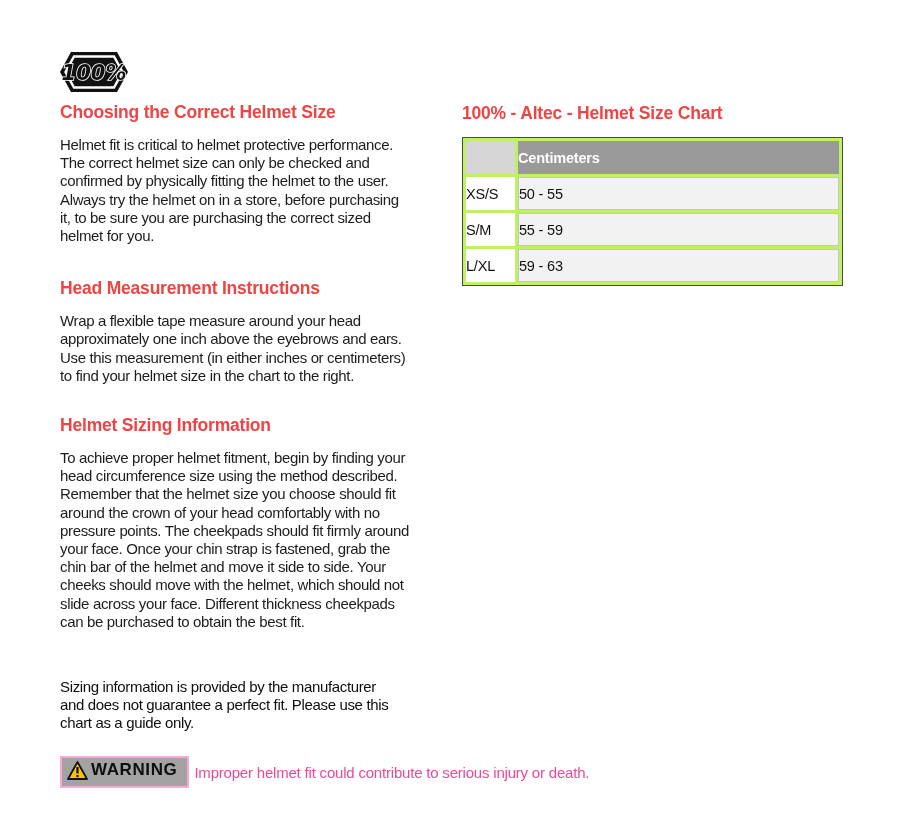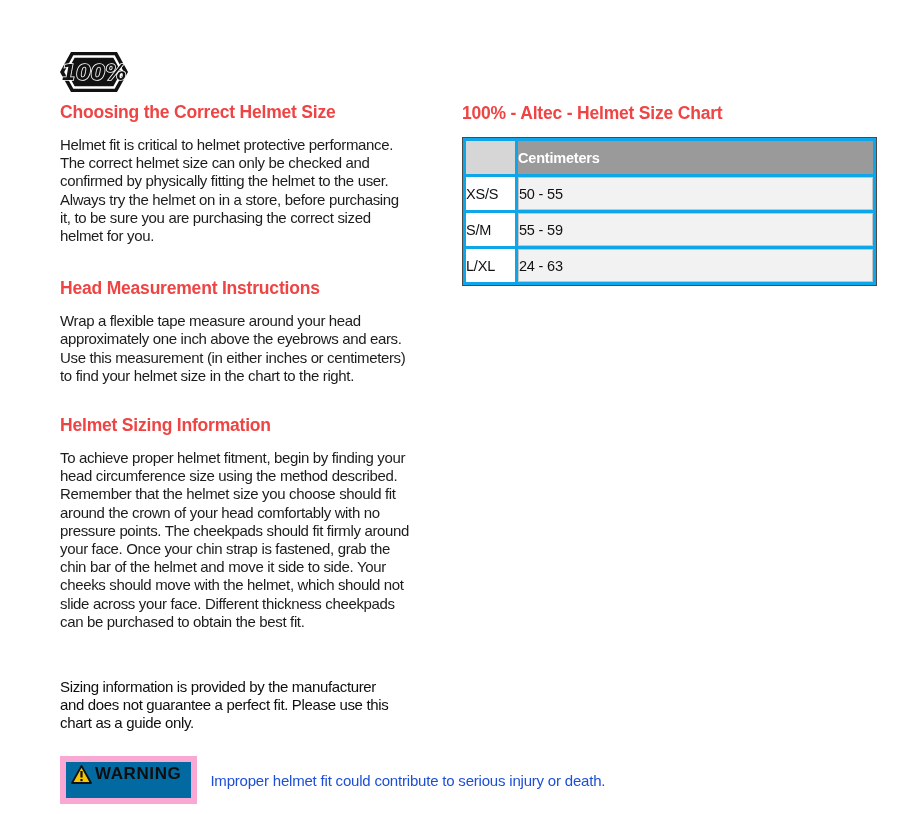--- a/index.html
+++ b/index.html
@@ -57,54 +57,54 @@
     position: absolute;
     left: 60px;
     top: 756px;
     display: flex;
     align-items: center;
     white-space: nowrap;
   }
   .warning-box {
     display: inline-flex;
     align-items: center;
-    border: 6px solid #f9a8d4;
-    background: #0369a1;
+    border: 2px solid #f9a8d4;
+    background: #a3a3a3;
     height: 24px;
-    padding: 0 10px 12px 5px;
+    padding: 0 10px 4px 5px;
   }
   .warning-tri { margin-right: 3px; display: block; }
   .warning-label {
     font-weight: 700;
     font-size: 17px;
     letter-spacing: 0.6px;
     color: #0e0e0e;
   }
   .warning-text {
-    margin-left: 13px;
+    margin-left: 5px;
     font-size: 15px;
     letter-spacing: -0.2px;
-    color: #1d4ed8;
+    color: #ec4899;
   }
 
   
   .right-col {
     position: absolute;
     left: 462px;
     top: 103px;
     width: 400px;
   }
   .size-table {
     margin-top: 7px;
     border-collapse: separate;
     border-spacing: 3px;
     border: 1px solid #4a4a4a;
-    width: 415px;
+    width: 381px;
     table-layout: fixed;
-    background: #0ea5e9;
+    background: #bef264;
   }
   .size-table th, .size-table td {
     height: 33px;
     box-sizing: border-box;
     font-size: 14.5px;
     letter-spacing: -0.2px;
     text-align: left;
     vertical-align: middle;
     padding: 0;
   }
@@ -205,19 +205,19 @@
         <tr>
           <td class="size-cell">XS/S</td>
           <td class="value-cell">50 - 55</td>
         </tr>
         <tr>
           <td class="size-cell">S/M</td>
           <td class="value-cell">55 - 59</td>
         </tr>
         <tr>
           <td class="size-cell">L/XL</td>
-          <td class="value-cell">24 - 63</td>
+          <td class="value-cell">59 - 63</td>
         </tr>
       </tbody>
     </table>
   </div>
 
 </div>
 
 </body></html>

